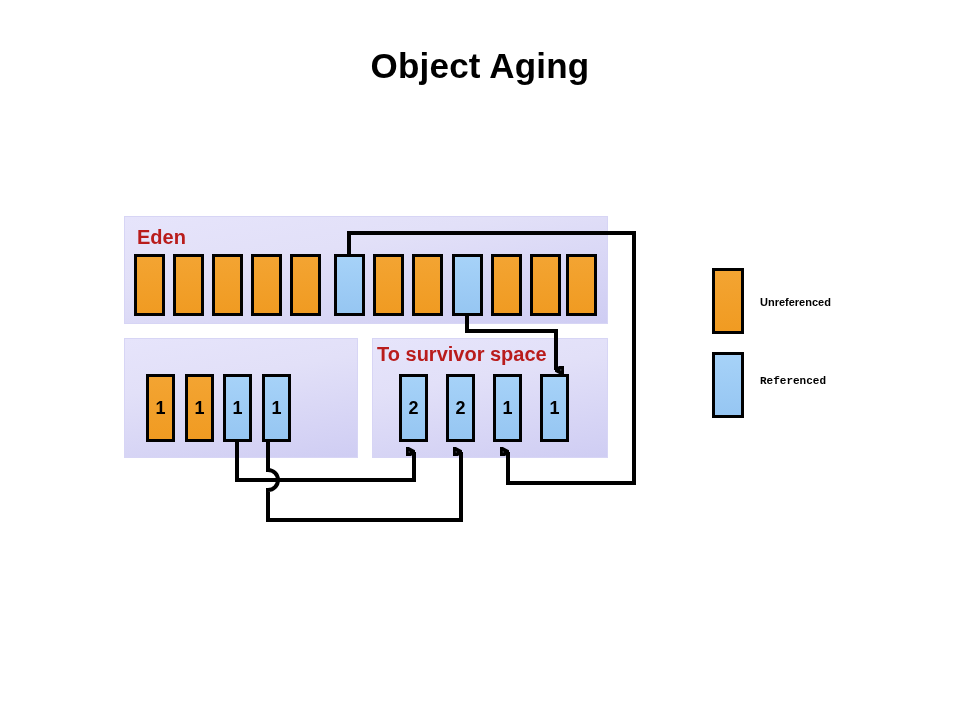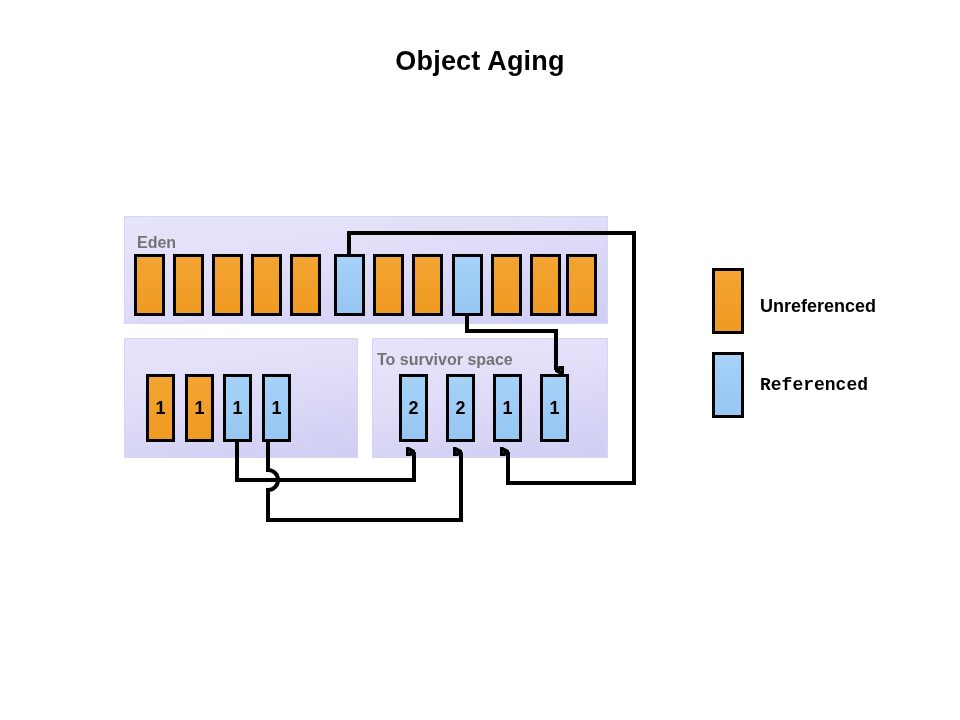--- a/index.html
+++ b/index.html
@@ -5,55 +5,54 @@
   html,body{margin:0;padding:0;}
   body{
     width:960px;height:720px;background:#ffffff;
     font-family:"Liberation Sans", sans-serif;
     overflow:hidden;position:relative;
   }
   #stage{position:absolute;left:0;top:0;width:960px;height:720px;}
 
   .title{
     position:absolute;left:0;top:46px;width:960px;
-    text-align:center;font-size:27px;font-weight:bold;color:#000;
+    text-align:center;font-size:35px;font-weight:bold;color:#000;
     letter-spacing:0.2px;
   }
 
   
   .panel{
     position:absolute;
     background:linear-gradient(170deg,#e6e4fb 0%,#e2e0f8 35%,#cfcdf3 100%);
     border:1px solid #d7d5f5;
     box-sizing:border-box;
   }
   .panel-label{
-    position:absolute;font-size:16px;font-weight:bold;color:#737373;
+    position:absolute;font-size:20px;font-weight:bold;color:#b91c1c;
     white-space:nowrap;
-    margin-top:8px;
   }
 
   
   .blk{
     position:absolute;box-sizing:border-box;
     border:3px solid #000;
     display:flex;align-items:center;justify-content:center;
     font-size:18px;font-weight:bold;color:#000;line-height:1;
   }
   .blk.orange{background:linear-gradient(180deg,#f3a432 0%,#f09b22 100%);}
   .blk.blue{background:linear-gradient(180deg,#a6d2f8 0%,#96c6f2 100%);}
 
   
   .legend-sw{
     position:absolute;box-sizing:border-box;border:3px solid #000;
   }
   .legend-sw.orange{background:linear-gradient(180deg,#f3a432 0%,#f09b22 100%);}
   .legend-sw.blue{background:linear-gradient(180deg,#a6d2f8 0%,#96c6f2 100%);}
   .legend-txt{
-    position:absolute;font-size:18px;font-weight:bold;color:#000;white-space:nowrap;
+    position:absolute;font-size:11px;font-weight:bold;color:#000;white-space:nowrap;
   }
 
   svg.wires{position:absolute;left:0;top:0;width:960px;height:720px;pointer-events:none;}
   svg.wires path, svg.wires line{fill:none;stroke:#000;stroke-width:4;}
 </style>
 </head>
 <body>
 
 <div id="stage">
 

